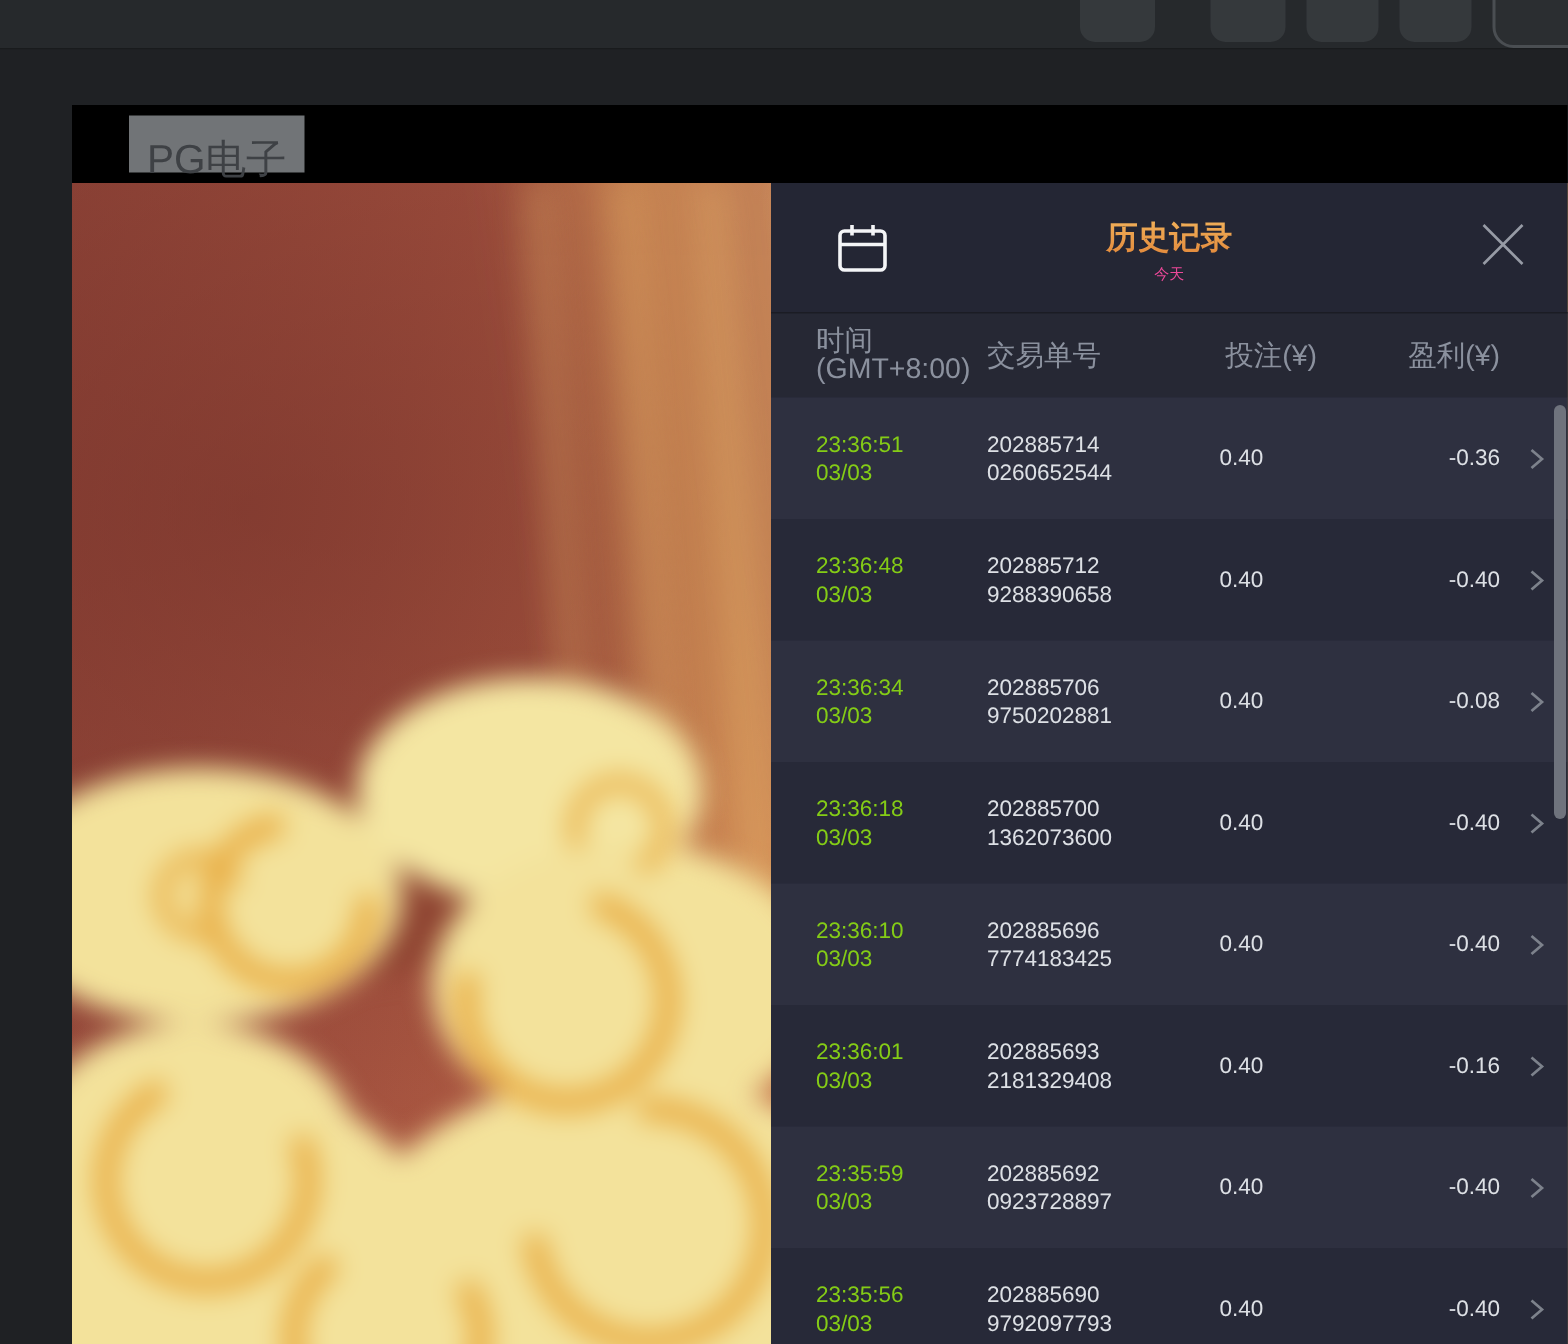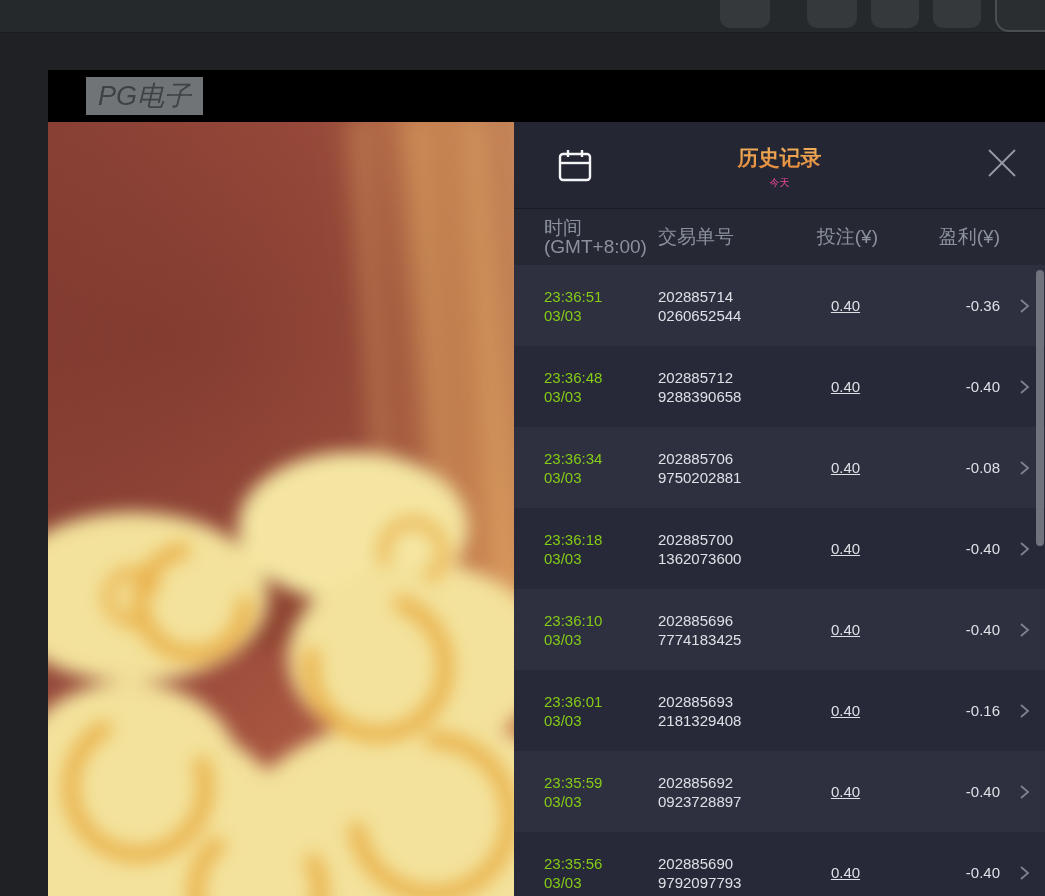--- a/index.html
+++ b/index.html
@@ -13,22 +13,22 @@
     background:#35393c; border-radius:10px; cursor:pointer; overflow:hidden; }
   .tb-btn.b1 { left:720px; }
   .tb-btn.b2 { left:807px; }
   .tb-btn.b3 { left:871px; width:48px; }
   .tb-btn.b4 { left:933px; width:48px; }
   .tb-frame { position:absolute; top:-20px; left:995px; width:110px; height:52px;
     border:2px solid #4a4e52; border-radius:14px; background:#2b2e31; cursor:pointer; }
 
   
   .win-header { position:absolute; left:48px; top:70px; width:997px; height:52px; background:#000; }
-  .title-badge { position:absolute; left:38px; top:7px; height:38px; padding:2px 12px;
-    background:#717477; color:#3e4145; font-size:27px; line-height:34px;font-style:italic; }
+  .title-badge { position:absolute; left:38px; top:7px; height:38px; padding:12px 12px;
+    background:#717477; color:#3e4145; font-size:27px; line-height:34px; }
 
   
   .game-art { position:absolute; left:48px; top:122px; width:997px; height:774px; overflow:hidden;
     background:linear-gradient(100deg,#93473a 0%,#a45240 22%,#b45f44 40%,#cd784a 58%,#e09252 75%,#ecab5e 90%,#f0b863 100%); }
   .art-shade { position:absolute; inset:0;
     background:radial-gradient(ellipse at 12% 28%, rgba(110,45,38,.55), transparent 58%); }
   .art-light { position:absolute; left:220px; top:-40px; width:420px; height:600px; filter:blur(18px);
     background:linear-gradient(78deg, transparent 30%, rgba(247,196,108,.45) 48%, rgba(252,219,138,.30) 62%, rgba(255,231,152,.55) 80%, rgba(250,205,120,.35) 100%);
     transform:rotate(4deg); }
   .art-streaks { position:absolute; left:300px; top:0; width:220px; height:520px; filter:blur(10px); opacity:.5;
@@ -73,21 +73,21 @@
   .th-profit { width:122px; text-align:right; }
 
   .rows {}
   .row { position:relative; height:81px; display:flex; align-items:center;
     font-size:15px; cursor:pointer; }
   .row.odd  { background:#2e3040; }
   .row.even { background:#272938; }
   .c-time  { width:114px; margin-left:30px; line-height:19px; color:#84cc16; }
   .c-time span, .c-order span { display:block; }
   .c-order { width:155px; line-height:19px; color:#dde0e5; }
-  .c-bet   { width:65px; text-align:center;text-decoration:underline; }
+  .c-bet   { width:65px; text-align:left; }
   .c-profit{ width:122px; text-align:right; }
   .chev { margin-left:16px; width:16px; height:16px; }
 
   .scrollbar-thumb { position:absolute; right:1px; top:148px; width:8px; height:276px;
     background:#6f737d; border-radius:4px; cursor:pointer; }
 </style>
 </head>
 <body>
 
 <div class="topbar">

